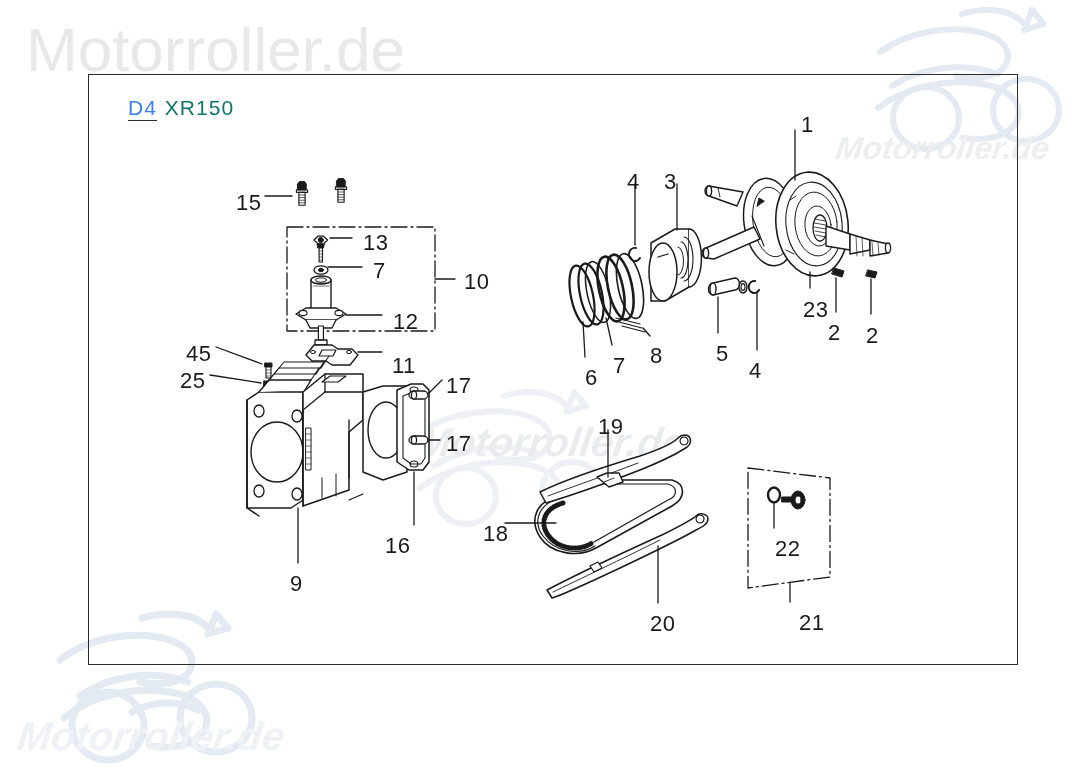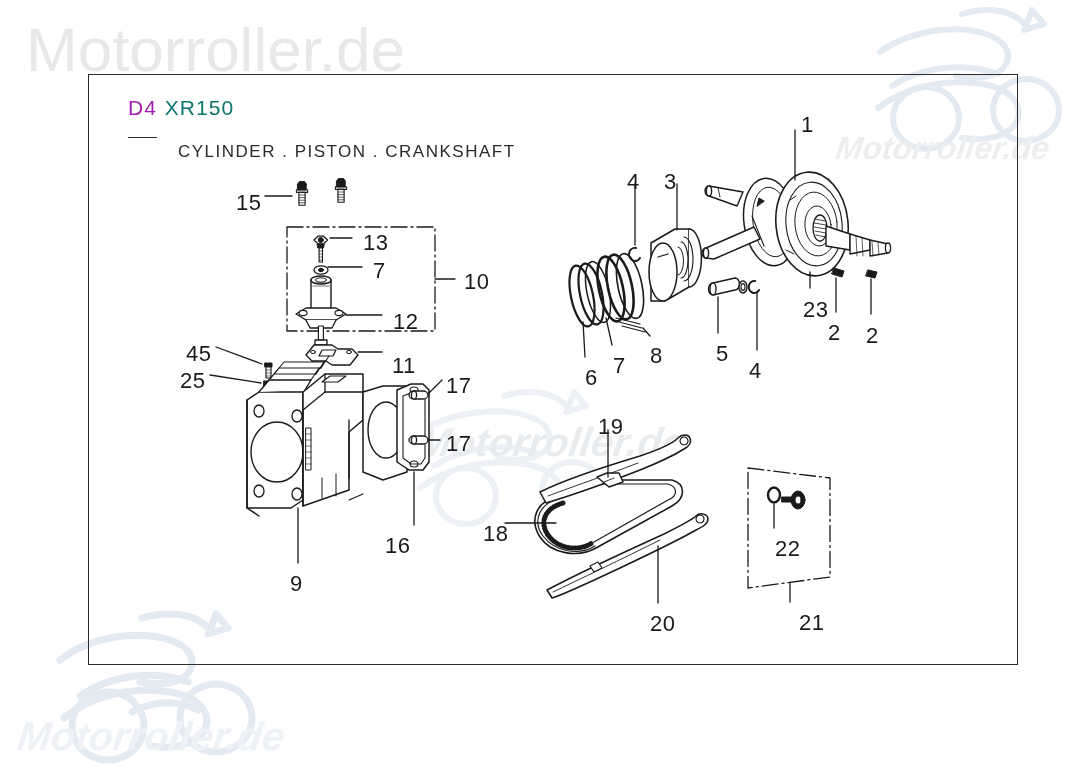--- a/index.html
+++ b/index.html
@@ -30,22 +30,22 @@
 
   
   #frame{
     position:absolute;left:88px;top:74px;width:930px;height:591px;
     border:1.6px solid #2b2b2b;background:transparent;box-sizing:border-box;
   }
 
   
   #title-block{position:absolute;left:128px;top:96px;}
   #t-code{
-    font-size:21px;letter-spacing:1px;color:#a21caf;
-    border-bottom:1.6px solid #2b2b2b;padding-bottom:17px;display:inline-block;
+    font-size:21px;letter-spacing:1px;color:#3b82f6;
+    border-bottom:1.6px solid #2b2b2b;padding-bottom:0;display:inline-block;
   }
   #t-model{font-size:21px;letter-spacing:1px;color:#0f766e;margin-left:8px;display:inline-block;}
   #t-sub{font-size:17px;letter-spacing:1.5px;color:#2b2b2b;margin-left:50px;margin-top:4px;}
 
   
   .num{
     position:absolute;font-size:22px;color:#1a1a1a;
     font-family:"Liberation Sans","DejaVu Sans",sans-serif;
     letter-spacing:0.5px;line-height:1;white-space:nowrap;
   }
@@ -98,21 +98,20 @@
     <div class="wm-text" id="wm-right">Motorroller.de</div>
     <div class="wm-text" id="wm-bottom">Motorroller.de</div>
   </div>
 
   <div id="frame"></div>
 
   <div id="title-block">
     <div>
       <span id="t-code">D4</span><span id="t-model">XR150</span>
     </div>
-    <div id="t-sub">CYLINDER . PISTON . CRANKSHAFT</div>
   </div>
 
   <svg class="vec" viewBox="0 0 1085 768">
     <defs>
       <g id="fl-bolt">
         <rect x="-4.2" y="-12" width="8.4" height="6" fill="#1a1a1a"></rect>
         <path d="M-4.2 -12 l1.6 -2.4 h5.2 l1.6 2.4 z" fill="#1a1a1a"></path>
         <rect x="-5.6" y="-6.2" width="11.2" height="2.6" fill="none" stroke="#1a1a1a" stroke-width="1.1"></rect>
         <rect x="-3.1" y="-3.8" width="6.2" height="13" fill="none" stroke="#1a1a1a" stroke-width="1.1"></rect>
         <path d="M-3.1 -1 h6.2 M-3.1 1.6 h6.2 M-3.1 4.2 h6.2 M-3.1 6.8 h6.2" stroke="#1a1a1a" stroke-width="0.7"></path>

